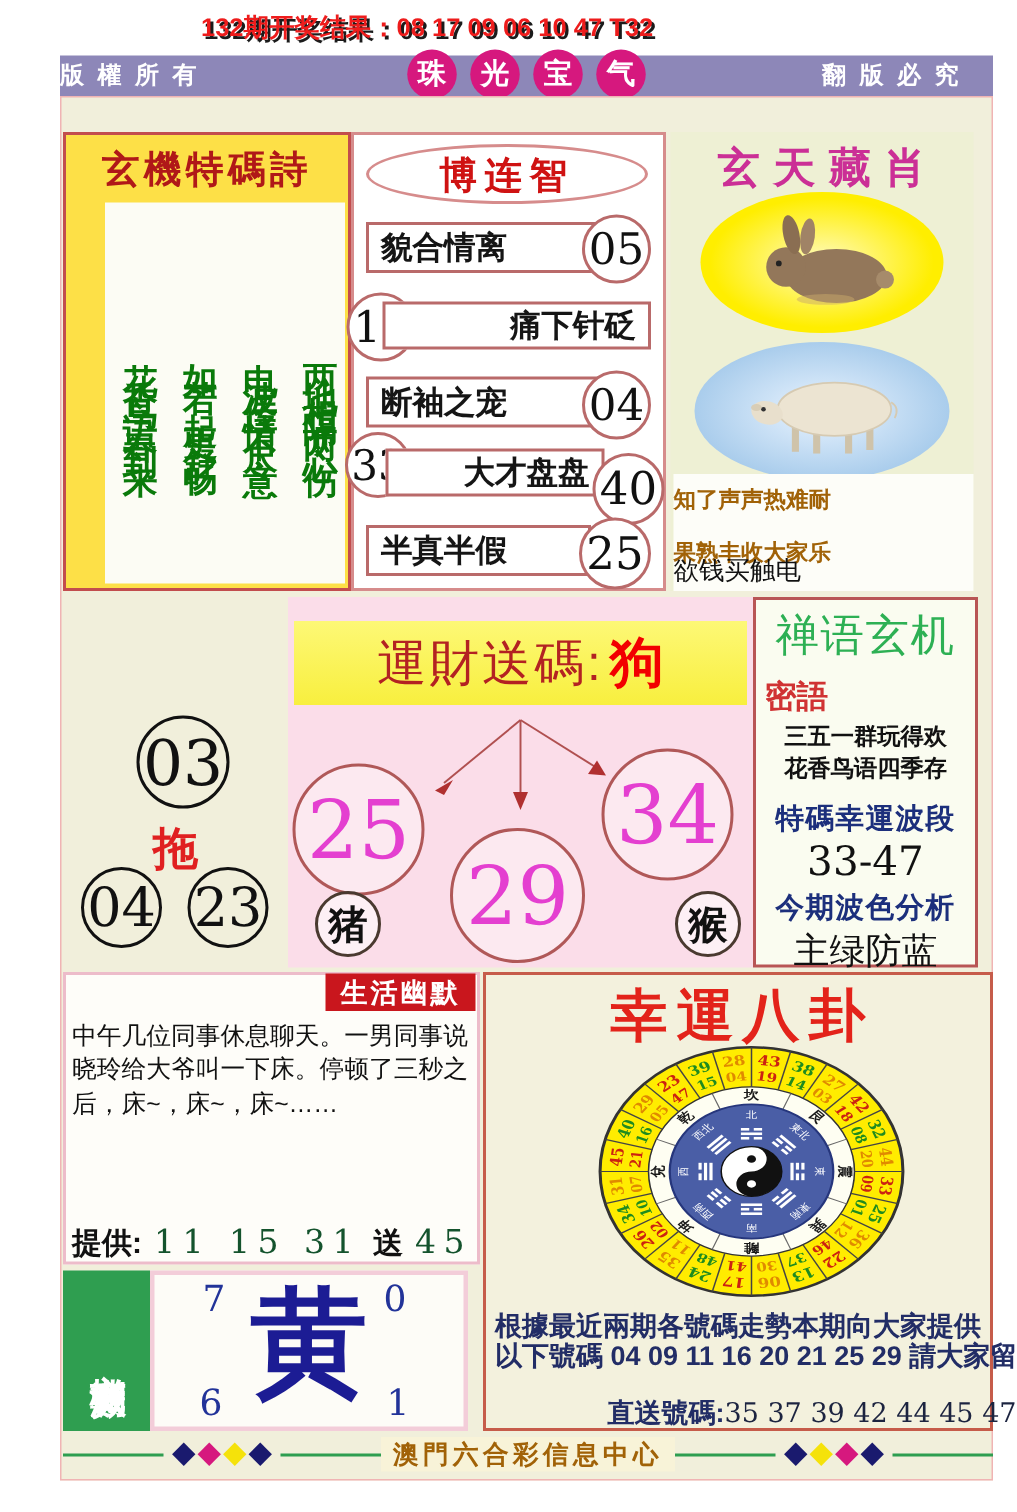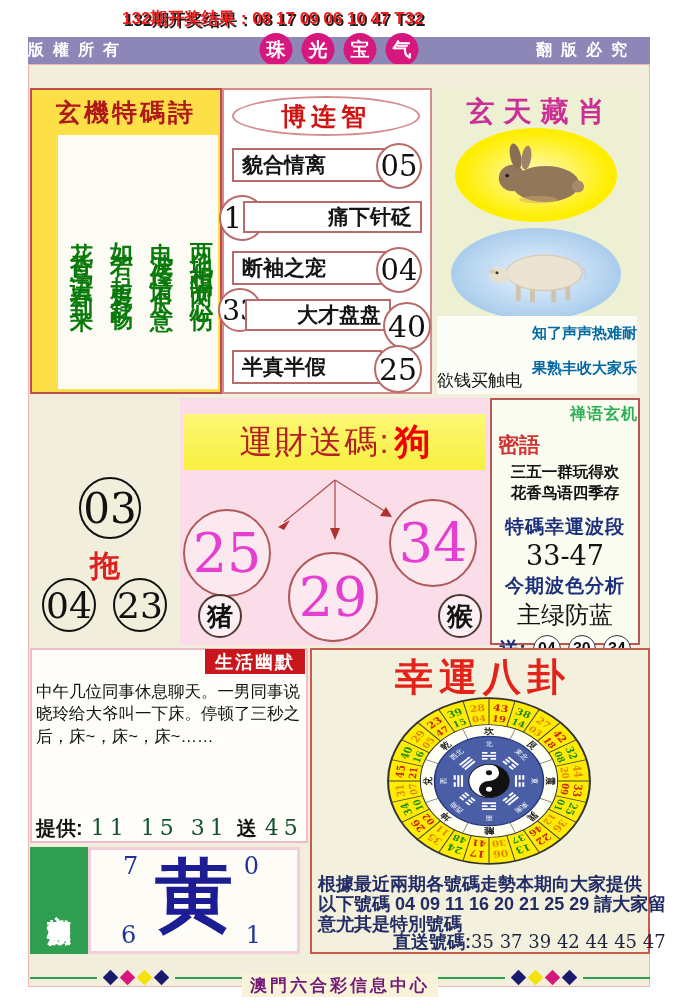--- a/index.html
+++ b/index.html
@@ -1,19 +1,19 @@
 <!DOCTYPE html>
 <html><head>
 <meta charset="utf-8">
 <style>
   html,body{margin:0;padding:0;}
   body{width:678px;height:1008px;background:#ffffff;font-family:"Liberation Sans",sans-serif;position:relative;overflow:hidden;}
   .abs{position:absolute;}
   .ctr{text-align:center;}
-  #root{position:absolute;left:0;top:0;width:649px;height:1008px;}
+  #root{position:absolute;left:12px;top:0;width:649px;height:1008px;}
   
   .announce{left:122px;top:7px;font-size:17px;font-weight:bold;color:#ee1c1c;text-shadow:2px 2px 0 #1b1b1b;white-space:nowrap;}
   
   .hbar{left:28px;top:37px;width:622px;height:27px;background:#8d87b8;display:flex;align-items:center;justify-content:space-between;}
   .hbar .hl{color:#fff;font-weight:bold;font-size:16px;letter-spacing:9px;}
   .hbar .hr{margin-right:14px;color:#fff;font-weight:bold;font-size:16px;letter-spacing:9px;}
   .brand{position:absolute;left:50%;top:-4px;transform:translateX(-50%);display:flex;gap:9px;}
   .bcirc{width:33px;height:33px;border-radius:50%;background:#d6187e;color:#fff;font-weight:bold;font-size:19px;line-height:33px;text-align:center;}
   
   .frame{left:28px;top:64px;width:620px;height:921px;background:#f1efdb;border:1px solid #f0b4b4;}
@@ -27,37 +27,37 @@
   .oval{left:232px;top:96px;width:188px;height:40px;border:2px solid #d68c8c;border-radius:50%;box-sizing:border-box;display:flex;align-items:center;justify-content:center;color:#cf1212;font-weight:bold;font-size:25px;letter-spacing:5px;background:#fff;}
   .bbox{border:2px solid #b96a6a;background:#fff;box-sizing:border-box;font-weight:bold;font-size:21px;color:#151515;display:flex;align-items:center;padding:0 8px;}
   .bright{justify-content:flex-end;}
   .circ{border:2px solid #b96a6a;border-radius:50%;background:#fff;box-sizing:border-box;display:flex;align-items:center;justify-content:center;font-family:"DejaVu Serif",serif;color:#111;}
   
   .pC{left:435px;top:88px;width:202px;height:306px;background:#eef0d4;}
   .pC .t{margin-top:5px;color:#cb2f96;font-weight:bold;font-size:28px;letter-spacing:9px;text-align:center;text-indent:9px;}
   .yell{left:455px;top:128px;width:162px;height:94px;border-radius:50%;background:radial-gradient(ellipse at center,#fffbc0 0%,#ffee00 65%);display:flex;align-items:center;justify-content:center;}
   .blue{left:451px;top:228px;width:170px;height:92px;border-radius:50%;background:radial-gradient(ellipse at center,#eaf4ff 0%,#aacdec 70%);display:flex;align-items:center;justify-content:center;}
   .cwhite{left:437px;top:316px;width:200px;height:78px;background:#fdfdf8;}
-  .cline{text-align:right;font-weight:bold;font-size:15px;color:#0369a1;}
+  .cline{text-align:left;font-weight:bold;font-size:15px;color:#a16207;}
   .cline3{position:absolute;left:0;bottom:2px;font-size:17px;color:#111;}
   
   .pD{left:30px;top:398px;width:150px;height:244px;background:#f3c47f;border:2px solid #d04848;box-sizing:border-box;}
   .pD .t{margin-top:5px;text-align:center;color:#1faf4c;font-weight:bold;font-size:21px;letter-spacing:2px;text-shadow:1px 1px 0 #fff;}
   .redchar{text-align:center;color:#e02020;font-weight:bold;font-size:30px;}
   .kcirc{border:2px solid #111;border-radius:50%;box-sizing:border-box;display:flex;align-items:center;justify-content:center;font-family:"DejaVu Serif",serif;color:#111;}
   
   .pE{left:180px;top:398px;width:310px;height:247px;background:#fbdde9;}
   .band{left:184px;top:414px;width:302px;height:56px;background:linear-gradient(#fdf876,#f8ef3e);display:flex;align-items:center;justify-content:center;}
   .band .t1{color:#b32222;font-weight:normal;font-size:33px;letter-spacing:2px;}
   .band .t2{color:#f20000;font-weight:bold;font-size:36px;margin-left:4px;}
   .mcirc{border:2px solid #b05858;border-radius:50%;background:rgba(255,255,255,.35);box-sizing:border-box;display:flex;align-items:center;justify-content:center;font-family:"DejaVu Serif",serif;color:#e43fd0;}
   .zcirc{border:2px solid #4a3a30;border-radius:50%;background:rgba(255,255,255,.55);box-sizing:border-box;display:flex;align-items:center;justify-content:center;font-weight:bold;font-size:26px;color:#111;}
   
   .pF{left:490px;top:398px;width:150px;height:247px;background:#fafcf0;border:2px solid #b85555;box-sizing:border-box;}
-  .pF .t{margin-top:4px;text-align:right;color:#2db054;font-weight:700;font-size:16px;letter-spacing:1px;}
+  .pF .t{margin-top:4px;text-align:center;color:#2db054;font-weight:400;font-size:29px;letter-spacing:1px;}
   .miyu{color:#d03333;font-weight:bold;font-size:21px;}
   .fline{text-align:center;color:#111;font-weight:bold;font-size:15.5px;}
   .navy{color:#1c2f7c;font-weight:bold;font-size:19px;text-align:center;letter-spacing:1px;}
   .bignum{text-align:center;color:#111;font-size:27px;font-family:"DejaVu Serif",serif;}
   .songrow{display:flex;align-items:center;justify-content:center;gap:7px;}
   .scirc{width:28px;height:28px;border:1.5px solid #333;border-radius:50%;box-sizing:border-box;display:flex;align-items:center;justify-content:center;font-weight:bold;font-size:16px;color:#111;background:#fff;}
   
   .pH{left:30px;top:648px;width:278px;height:195px;background:#fefdf9;border:2px solid #edbcca;box-sizing:border-box;}
   .badge{left:205px;top:649px;width:100px;height:25px;background:#c9161d;color:#fff;font-weight:bold;font-size:18px;letter-spacing:2px;display:flex;align-items:center;justify-content:center;}
   .joke{left:36px;top:680px;width:268px;font-size:16.5px;line-height:1.35;color:#111;}
@@ -72,21 +72,21 @@
   .cnum{position:absolute;font-size:24px;color:#223399;font-family:"DejaVu Serif",serif;}
   
   .pG{left:310px;top:648px;width:340px;height:306px;background:#f3f1dd;border:2px solid #c65c4a;box-sizing:border-box;}
   .pG .t{margin-top:2px;text-align:center;color:#e3231a;font-weight:900;font-size:38px;letter-spacing:6px;text-indent:6px;}
   .btext{left:318px;width:326px;color:#222d66;font-weight:bold;font-size:18px;white-space:nowrap;}
   
   .footer{left:30px;top:958px;width:620px;display:flex;align-items:center;}
   .gline{flex:1;height:2px;background:#2e9e50;}
   .dias{display:flex;gap:6px;margin:0 8px;}
   .dia{width:11px;height:11px;transform:rotate(45deg);}
-  .ftext{color:#701a75;font-weight:bold;font-size:17px;letter-spacing:3px;background:#f8f3d8;padding:0 8px;white-space:nowrap;margin-top:16px;}
+  .ftext{color:#a16207;font-weight:bold;font-size:17px;letter-spacing:3px;background:#f8f3d8;padding:0 8px;white-space:nowrap;}
 </style>
 </head>
 <body>
 
 <div id="root">
 
   <div class="abs announce">132期开奖结果：08 17 09 06 10 47 T32</div>
 
   <div class="abs hbar">
     <span class="hl">版權所有</span>
@@ -375,21 +375,20 @@
         <rect x="76.07968978321702" y="82.67968978321701" width="14" height="2.1" fill="#fff"></rect>
         <rect x="76.07968978321702" y="86.27968978321702" width="14" height="2.1" fill="#fff"></rect>
       </g>
       <circle cx="105" cy="105" r="20" fill="#ffffff" stroke="#111" stroke-width="1"></circle>
       <path d="M105,85 A20,20 0 0 1 105,125 A10,10 0 0 1 105,105 A10,10 0 0 0 105,85 Z" fill="#111"></path>
       <circle cx="105" cy="95" r="3" fill="#111"></circle>
       <circle cx="105" cy="115" r="3" fill="#fff"></circle>
     </svg>
   <div class="abs btext" style="top:872px;">根據最近兩期各號碼走勢本期向大家提供</div>
   <div class="abs btext" style="top:892px;">以下號碼 04 09 11 16 20 21 25 29 請大家留</div>
-  <div class="abs btext" style="top:912px;">意尤其是特別號碼</div>
   <div class="abs btext" style="top:930px;left:393px;">
     <span>直送號碼:</span><span style="font-family:'DejaVu Serif',serif;font-weight:normal;color:#1c2440;">35 37 39 42 44 45 47</span>
   </div>
 
   <div class="abs footer">
     <span class="gline"></span>
     <span class="dias" id="diaL">
         <span class="dia" style="background: rgb(26, 26, 110);"></span>
         <span class="dia" style="background: rgb(214, 24, 126);"></span>
         <span class="dia" style="background: rgb(245, 226, 10);"></span>

